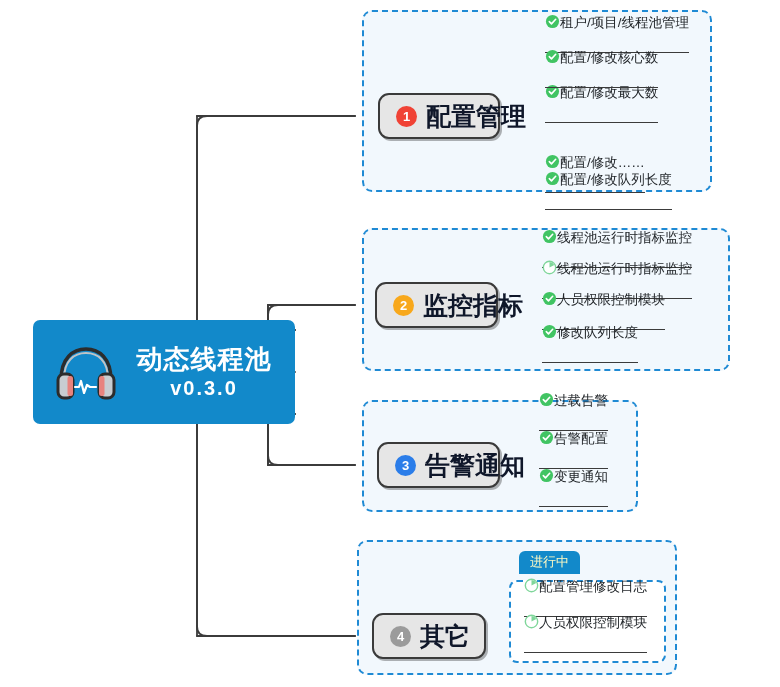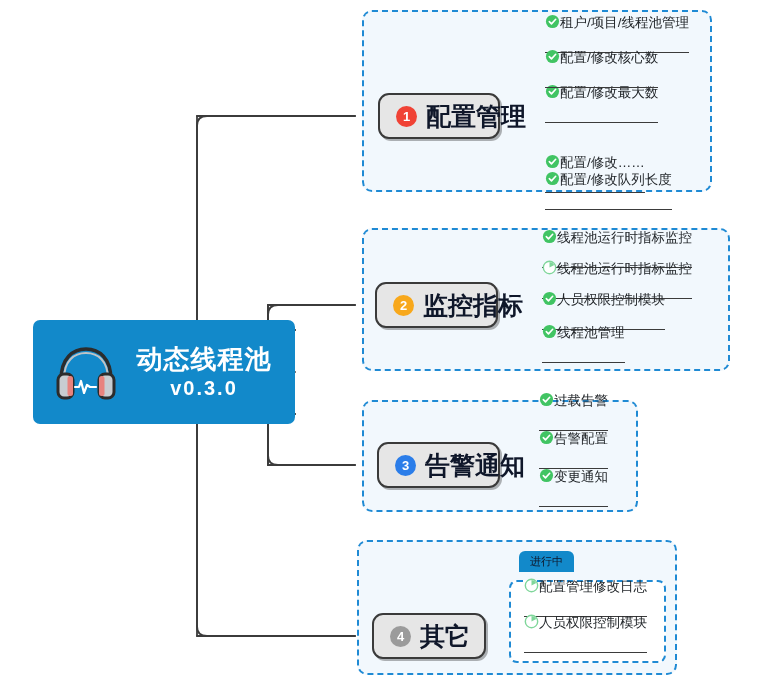--- a/index.html
+++ b/index.html
@@ -78,22 +78,22 @@
   .icon-check,.icon-progress{width:15px;height:15px;flex:0 0 15px;display:block;}
 
   
   .subgroup{
     position:absolute;box-sizing:border-box;
     border:2px dashed #1f8ad4;border-radius:8px;
     background:#ffffff;
   }
   .tag{
     position:absolute;box-sizing:border-box;
-    background:#1289ca;color:#0f172a;
-    font-size:11px;
+    background:#1289ca;color:#fef9c3;
+    font-size:13px;
     border-radius:6px 6px 0 0;
     padding:4px 11px 5px 11px;
     white-space:nowrap;
     line-height:1.1;
   }
 </style>
 </head>
 <body>
 
 <div id="mindmap">
@@ -262,21 +262,21 @@
       </svg>
       <span class="leaf-label">人员权限控制模块</span>
     </div>
   </div>
   <div class="leaf" style="left:542px;top:337px;">
     <div class="leaf-inner">
       <svg class="icon-check" viewBox="0 0 16 16">
         <circle cx="8" cy="8" r="7" fill="#41c463"></circle>
         <path d="M4.6,8.2 L6.9,10.5 L11.4,5.6" fill="none" stroke="#ffffff" stroke-width="1.7" stroke-linecap="round" stroke-linejoin="round"></path>
       </svg>
-      <span class="leaf-label">线程池管理</span>
+      <span class="leaf-label">修改队列长度</span>
     </div>
   </div>
 
   <div class="group" style="left:362px;top:400px;width:276px;height:112px;"></div>
 
   <div class="branch" style="left:377px;top:442px;width:123px;">
     <span class="badge blue">3</span>
     <span class="branch-label">告警通知</span>
   </div>
 

